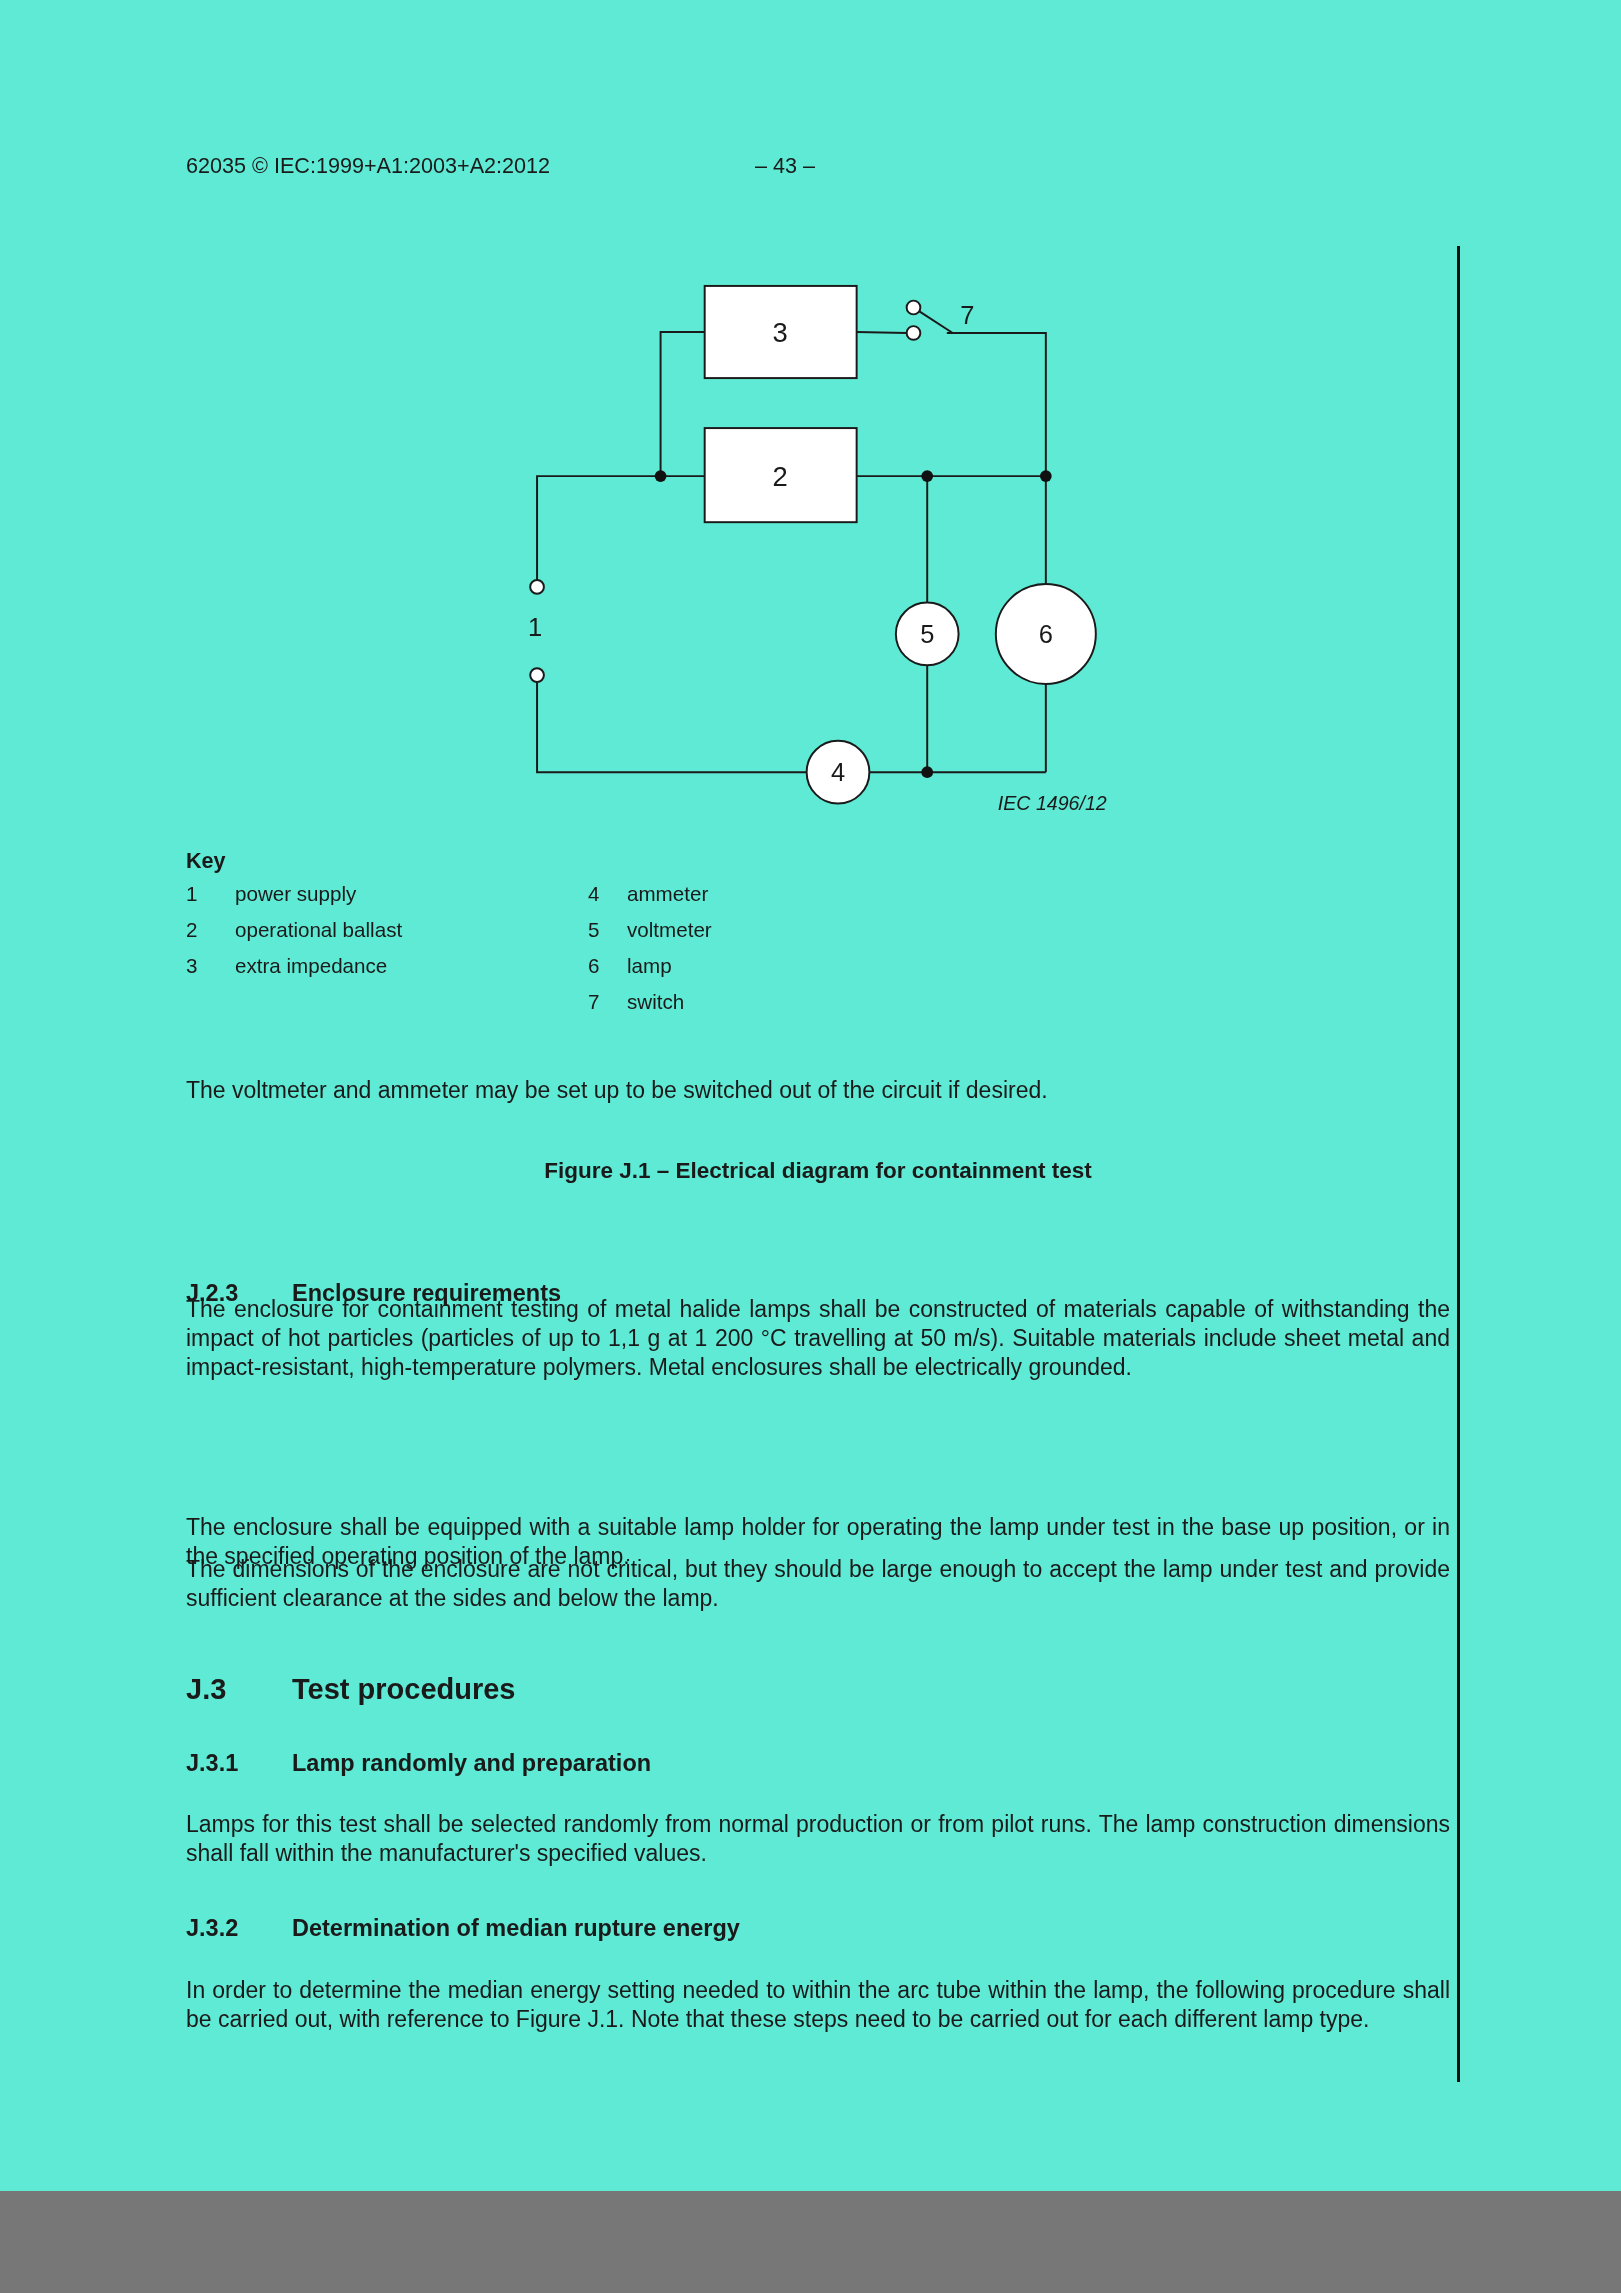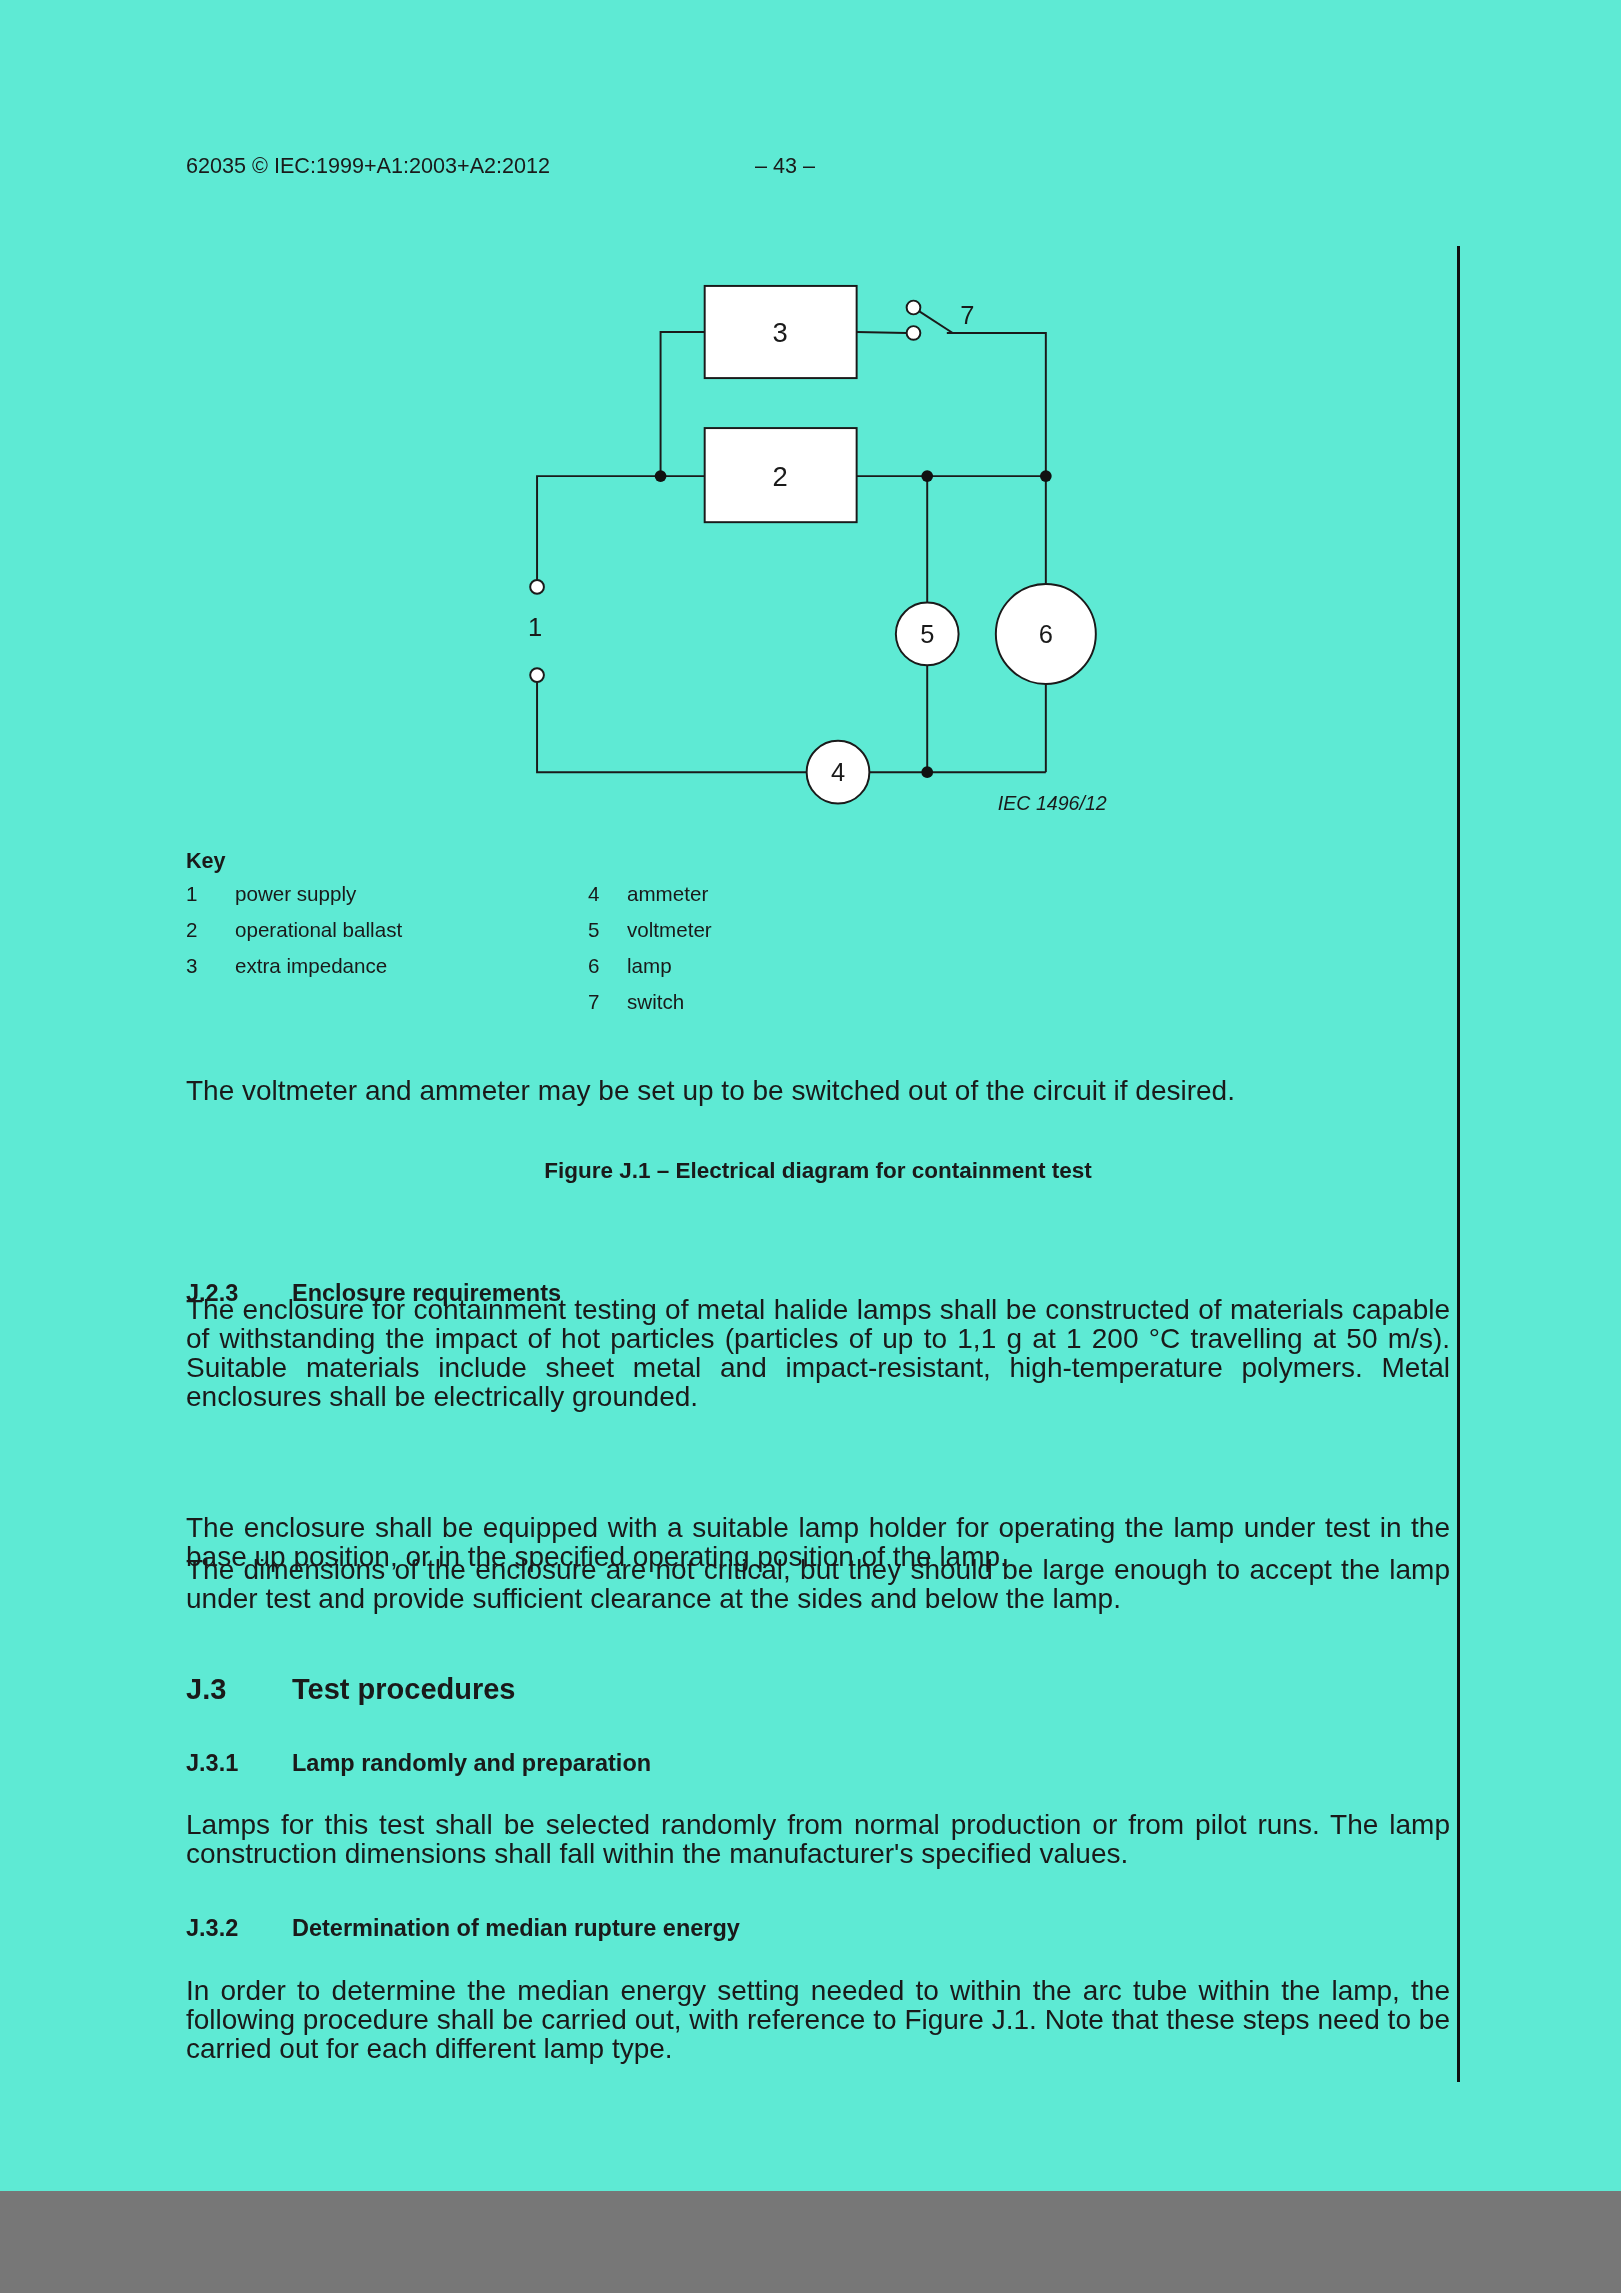--- a/index.html
+++ b/index.html
@@ -6,21 +6,21 @@
   .page{
     position:relative;
     width:1621px;height:2191px;
     background:#5eead4;
     font-family:"Liberation Sans", sans-serif;
     color:#1a1a1a;
     overflow:hidden;
   }
   .abs{position:absolute;}
   .hdr{font-size:21.6px;line-height:23.5px;}
-  .note,.para{font-size:28px;line-height:29px;}
+  .note,.para{font-size:23px;line-height:29px;}
   .para{width:1264px;text-align:justify;}
   .caption{font-size:22.5px;font-weight:bold;width:1264px;text-align:center;}
   .h2{font-size:23.5px;font-weight:bold;line-height:27.4px;}
   .h1{font-size:29px;font-weight:bold;line-height:33px;}
   .hnum{display:inline-block;min-width:106px;}
   .hnum1{display:inline-block;min-width:106px;}
   .keytitle{font-size:21.6px;font-weight:bold;line-height:25.5px;}
   .keycol{font-size:20.6px;line-height:36px;}
   .keyrow .knum{display:inline-block;min-width:49px;}
   .keycol-r .knum{display:inline-block;min-width:39px;}

